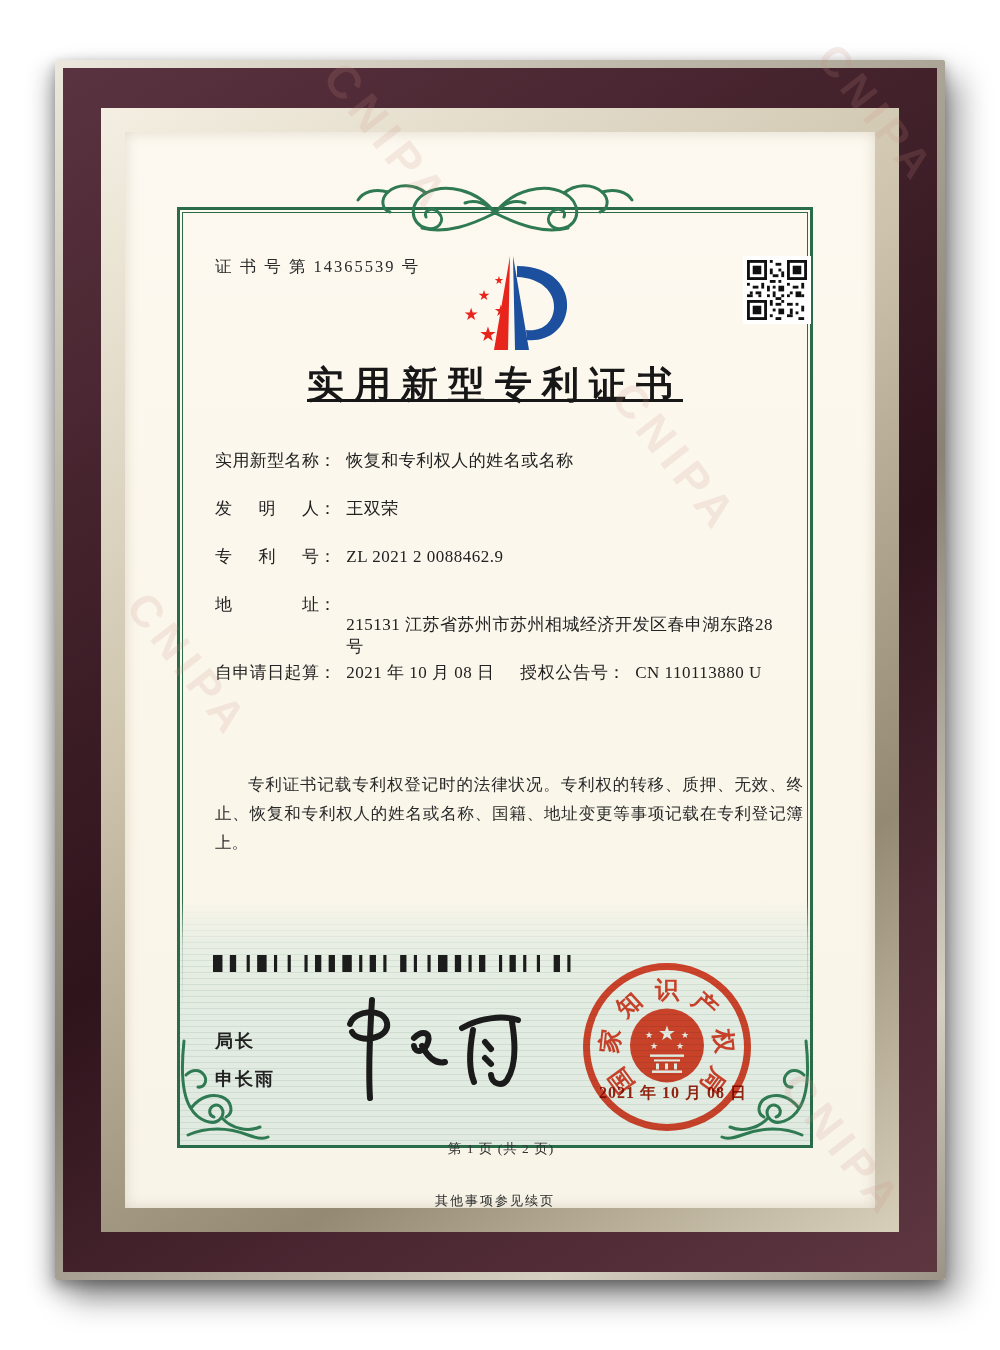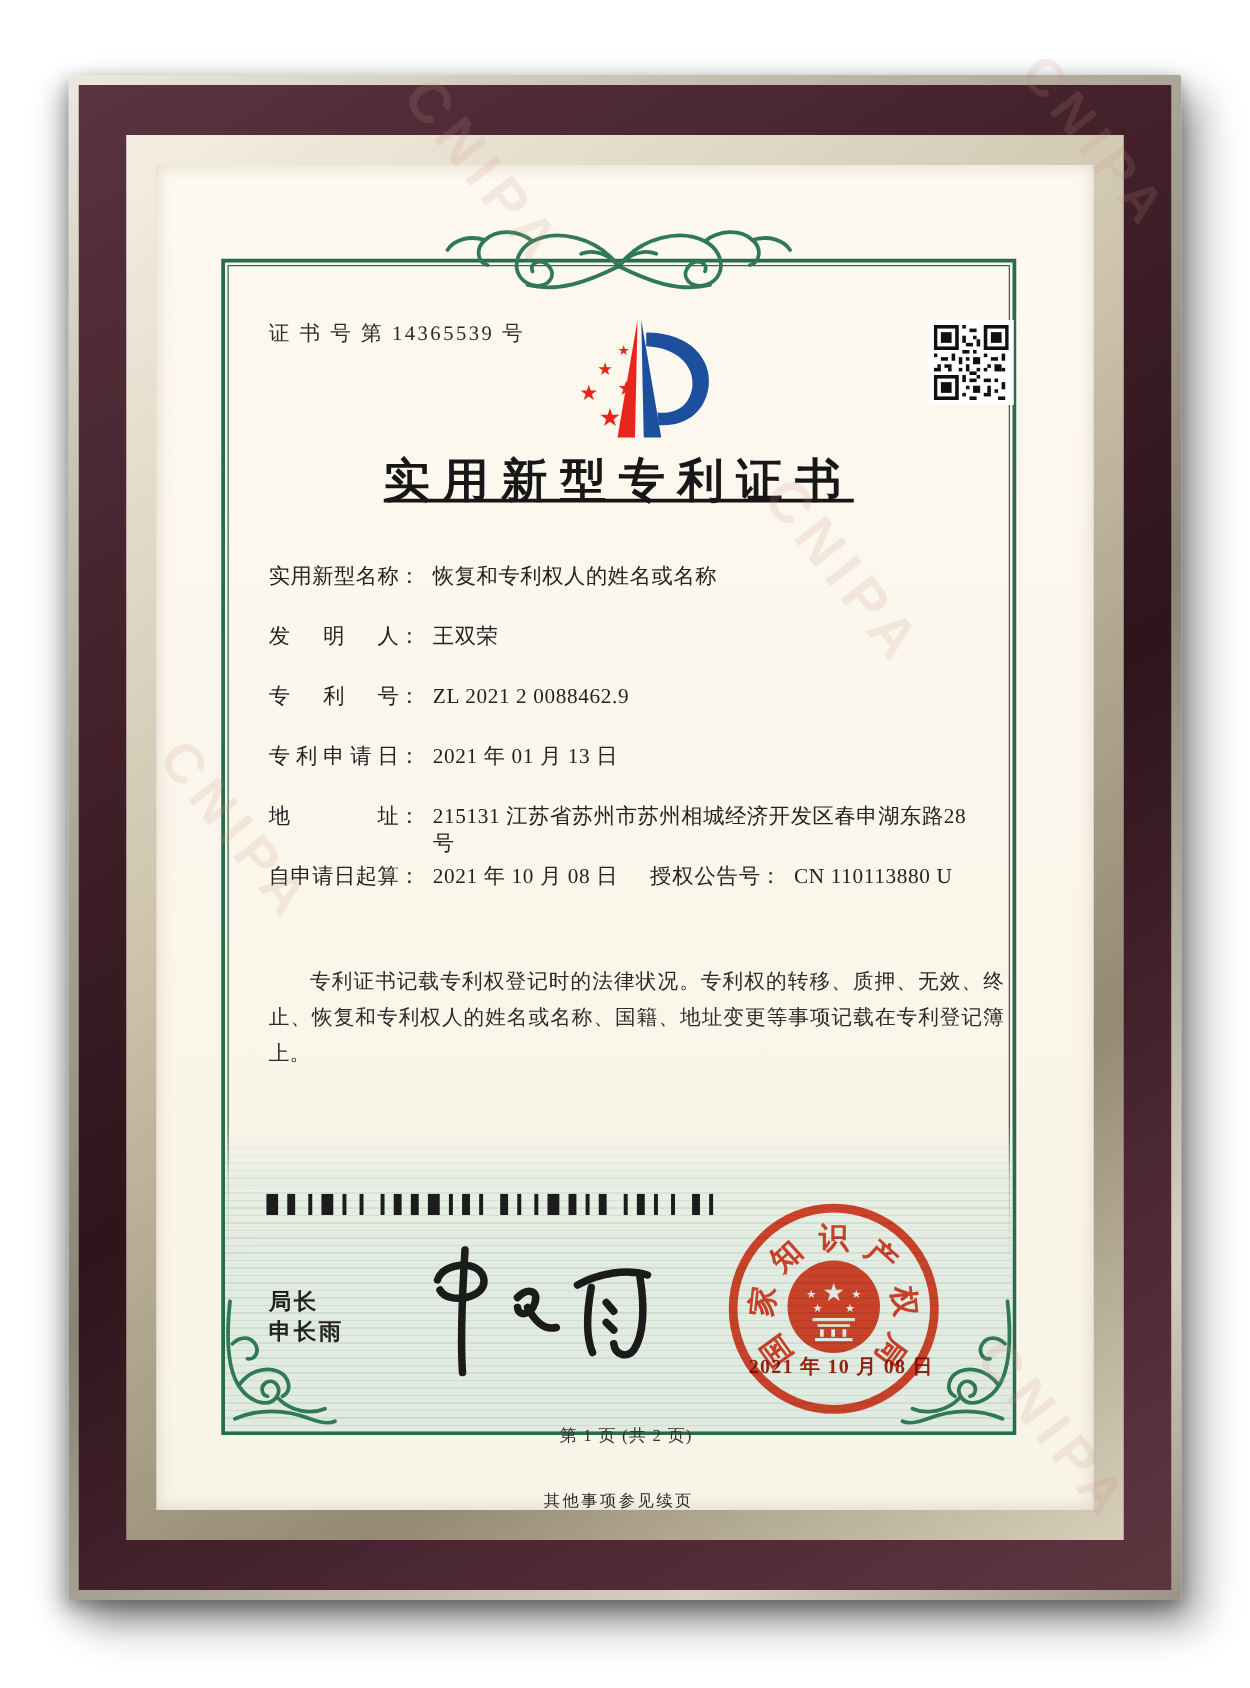--- a/index.html
+++ b/index.html
@@ -45,34 +45,34 @@
 
   .title { position:absolute; left:0; right:10px; top:228px; text-align:center;
     font-size:37px; font-weight:700; letter-spacing:10px; color:#171717; z-index:10;text-decoration:underline; }
 
   .fields { position:absolute; left:90px; right:60px; top:318px; z-index:10; font-size:17px; color:#222; }
   .frow { margin-bottom:26px; line-height:22px; position:relative; }
   .frow.addr { margin-bottom:4px; }
   .flabel { display:inline-block; width:104px; text-align:justify; text-align-last:justify; vertical-align:top; }
   .fcolon { vertical-align:top; }
   .fvalue { margin-left:6px; vertical-align:top; display:inline-block; letter-spacing:.5px; }
-  .fvalue.addr { width:432px; }
+  .fvalue.addr { width:432px;margin-top:20px; }
   .pair2 { position:absolute; left:305px; top:0; white-space:nowrap; }
   .pair2 .flabel { width:88px; }
 
   .paras { position:absolute; left:90px; right:72px; top:638px; z-index:10;
     font-size:16.5px; line-height:29px; color:#2a2a2a; text-align:justify; }
   .paras p { text-indent:2em; }
 
   .barcode { position:absolute; left:88px; top:823px; width:368px; height:17px; z-index:10; }
   .barcode svg { width:100%; height:100%; display:block; fill:#1c1c1c; }
 
   .director { position:absolute; left:90px; top:897px; z-index:10;
     font-family:"Liberation Sans","DejaVu Sans",sans-serif; font-weight:700; font-size:18px; color:#222; }
-  .director div { letter-spacing:2px; }
+  .director div { margin-bottom:14px; letter-spacing:2px; }
   .signature { position:absolute; left:185px; top:848px; width:255px; height:135px; z-index:11; }
   .signature svg { width:100%; height:100%; }
 
   
   .seal { position:absolute; left:458px; top:831px; width:168px; height:168px; z-index:12;
     mix-blend-mode:multiply; opacity:.93; }
   .seal-ring { position:absolute; inset:0; border:7px solid #e0391f; border-radius:50%; }
   .seal-char { position:absolute; left:50%; top:50%; font-size:24px; font-weight:700; color:#df381f;
     font-family:"Liberation Sans","DejaVu Sans",sans-serif; transform-origin:center; }
   .emblem { position:absolute; left:50%; top:50%; transform:translate(-50%,-52%); }
@@ -225,24 +225,20 @@
               <span class="fvalue">恢复和专利权人的姓名或名称</span>
             </div>
             <div class="frow">
               <span class="flabel">发明人</span><span class="fcolon">：</span>
               <span class="fvalue">王双荣</span>
             </div>
             <div class="frow">
               <span class="flabel">专利号</span><span class="fcolon">：</span>
               <span class="fvalue">ZL 2021 2 0088462.9</span>
             </div>
-            <div class="frow">
-              <span class="flabel">专利申请日</span><span class="fcolon">：</span>
-              <span class="fvalue">2021 年 01 月 13 日</span>
-            </div>
             <div class="frow addr">
               <span class="flabel">地址</span><span class="fcolon">：</span>
               <span class="fvalue addr">215131 江苏省苏州市苏州相城经济开发区春申湖东路28号</span>
             </div>
             <div class="frow">
               <span class="flabel">自申请日起算</span><span class="fcolon">：</span>
               <span class="fvalue">2021 年 10 月 08 日</span>
               <span class="pair2">
                 <span class="flabel">授权公告号</span><span class="fcolon">：</span>
                 <span class="fvalue">CN 110113880 U</span>

